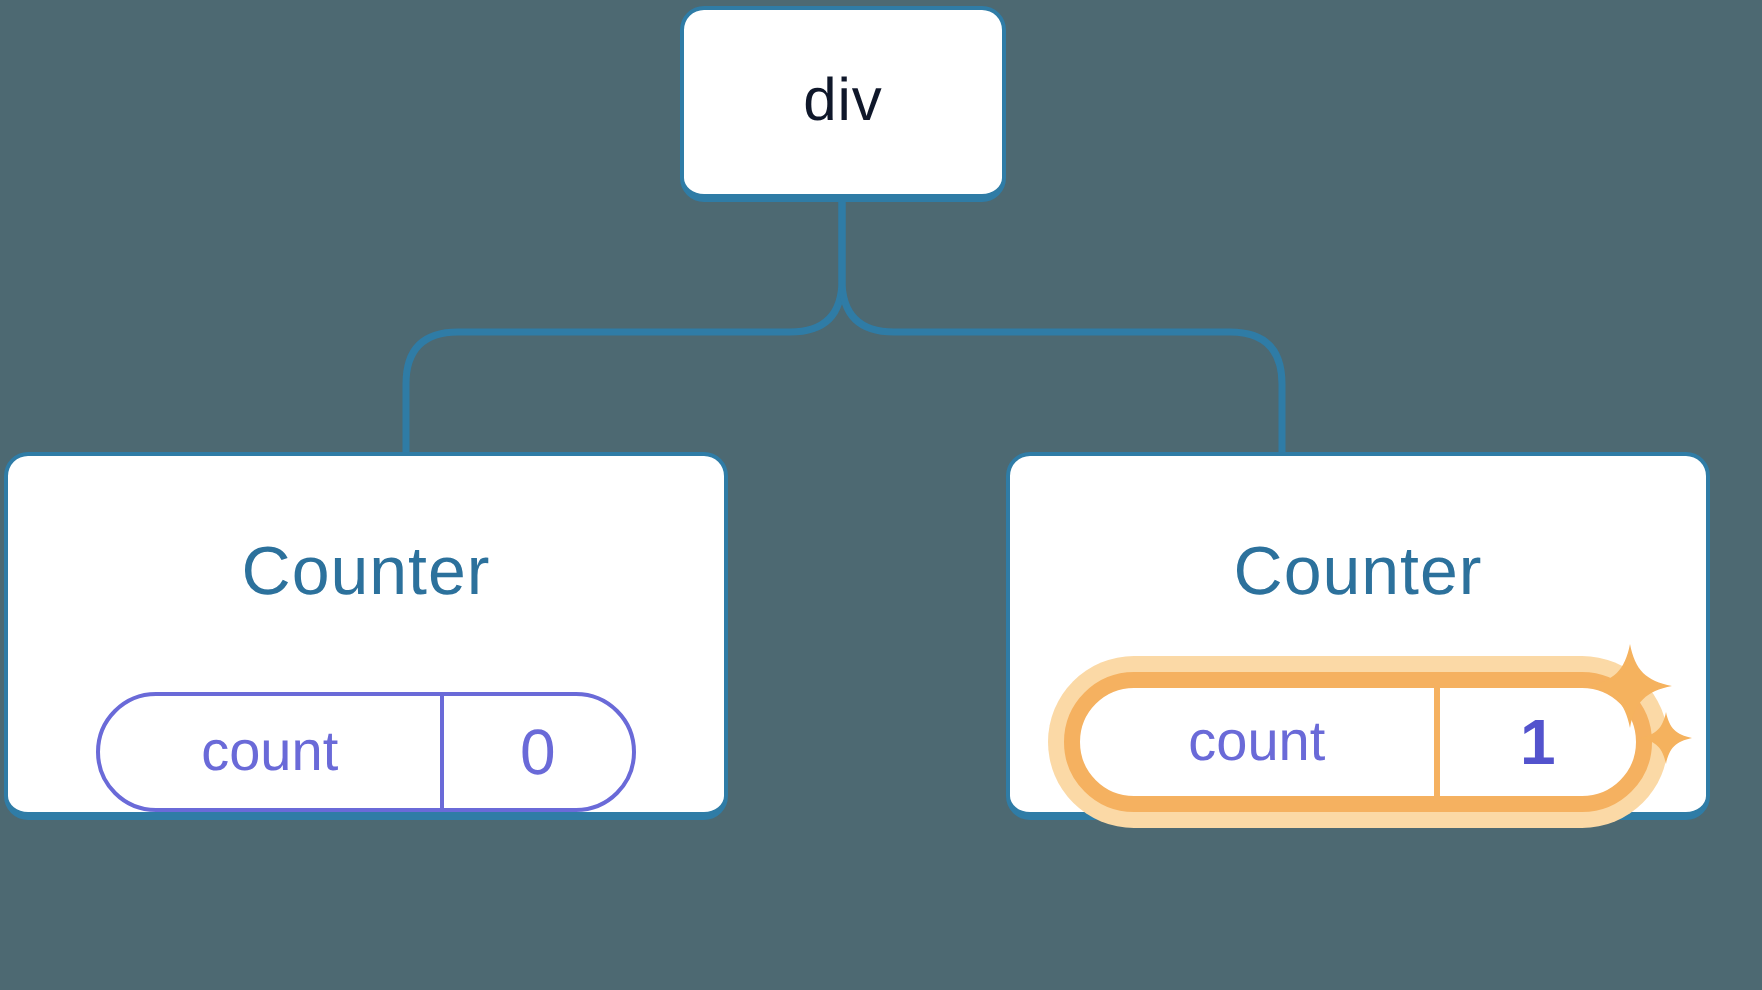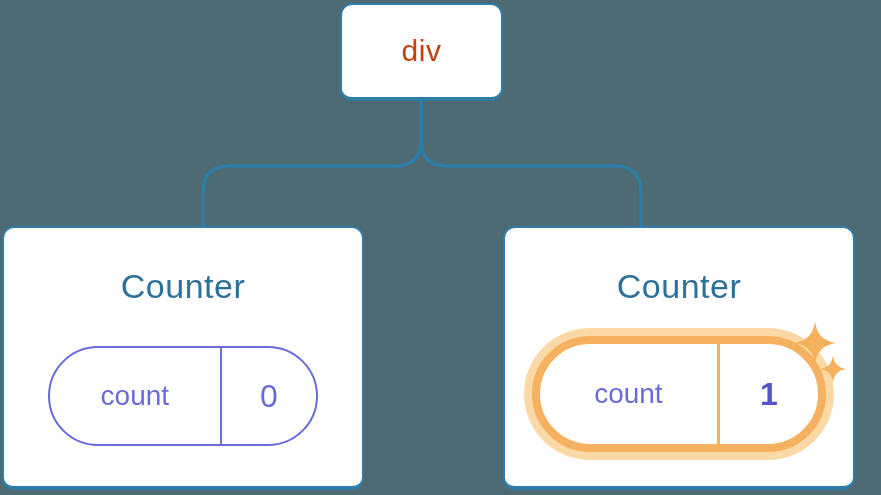--- a/index.html
+++ b/index.html
@@ -34,28 +34,28 @@
     align-items: center;
     justify-content: center;
   }
   .root-node {
     left: 340px;
     top: 3px;
     width: 163px;
     height: 98px;
   }
   .root-node .node-label {
-    color: #c2410c;
+    color: #0f172a;
     font-size: 30px;
     letter-spacing: 0.5px;
   }
   .card {
     position: absolute;
     top: 226px;
-    height: 264px;
+    height: 184px;
     background: #ffffff;
     border: 2px solid #2f7ca6;
     border-bottom-width: 4px;
     border-radius: 12px;
     box-sizing: border-box;
     display: flex;
     flex-direction: column;
     align-items: center;
   }
   .card-left  { left: 2px;   width: 362px; }

